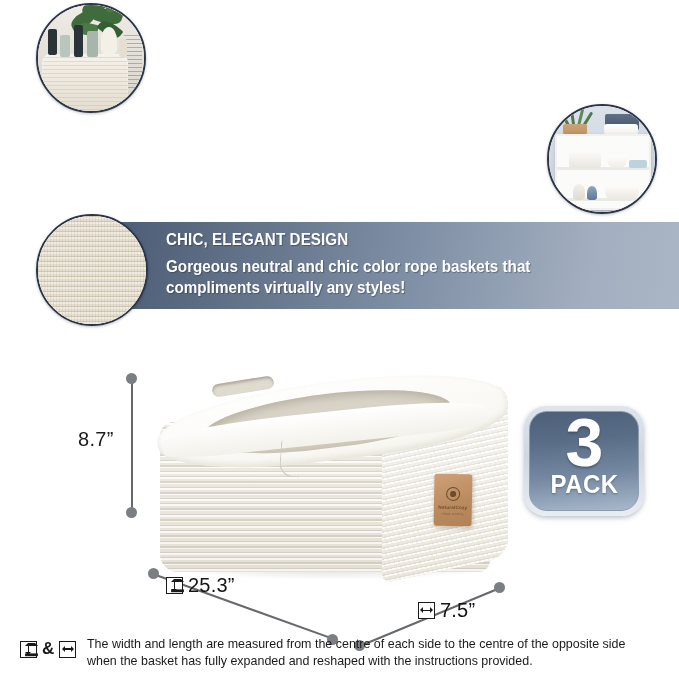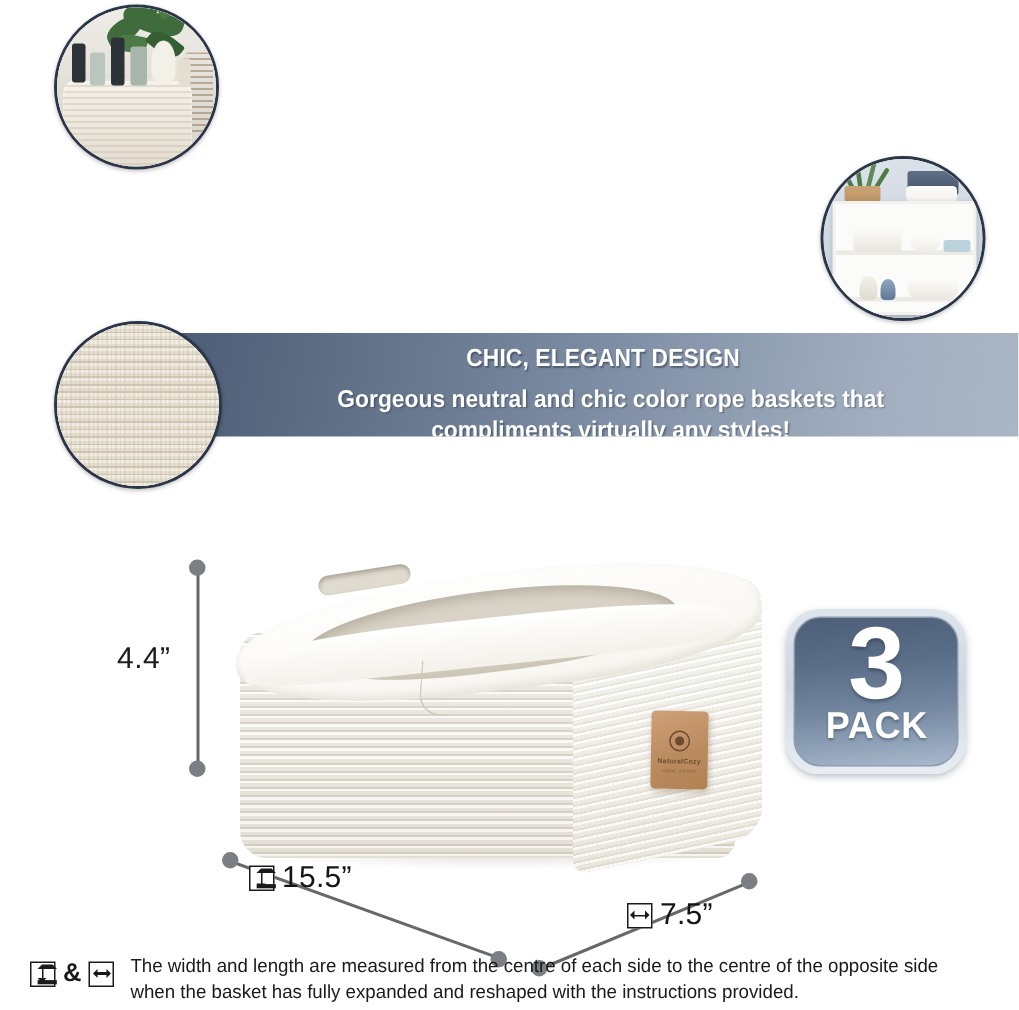--- a/index.html
+++ b/index.html
@@ -48,24 +48,23 @@
   #banner-2 {
     left:0px; top:120px; width:600px; height:84px;
     background:linear-gradient(100deg,#9aa6b8 0%,#8e9bae 25%,#6e7e98 62%,#51617c 88%,#4b5b76 100%);
     padding:7px 60px 0 0;
     text-align:right;
   }
   #banner-2 .btitle { transform-origin:right center; }
   #banner-2 .bbody { margin-top:6px; transform-origin:right center; text-align:right; }
 
   #banner-3 {
-    left:108px; top:222px; width:571px; height:69px;
+    left:108px; top:222px; width:571px; height:87px;
     background:linear-gradient(100deg,#4c5c78 0%,#58687f 14%,#7e8ea4 52%,#a3afc0 84%,#aab5c5 100%);
     padding:9px 0 0 58px;
-    text-align:center;
   }
   #banner-3 .btitle { transform-origin:left center; }
   #banner-3 .bbody { margin-top:8px; transform-origin:left center; }
 
   
   .photo-circle {
     position:absolute;
     border-radius:50%;
     border:2.4px solid #2b3648;
     overflow:hidden;
@@ -413,30 +412,30 @@
 
   <div id="hang-tag">
     <div class="logo-ring"></div>
     <div class="tag-brand">NaturalCozy</div>
     <div class="tag-sub">HOME GOODS</div>
   </div>
 
   <div class="dim-line" id="dim-height-line"></div>
   <div class="dim-dot" id="dim-height-dot-top"></div>
   <div class="dim-dot" id="dim-height-dot-bottom"></div>
-  <div id="dim-height-label">4.4”</div>
+  <div id="dim-height-label">8.7”</div>
 
   <div class="dim-line" id="dim-length-line"></div>
   <div class="dim-dot" id="dim-length-dot-start"></div>
   <div class="dim-dot" id="dim-length-dot-end"></div>
   <div class="dim-label" id="dim-length-label">
     <span class="icon-box vert">
         <i class="tip-b"></i>
       </span>
-    <span>15.5”</span>
+    <span>25.3”</span>
   </div>
 
   <div class="dim-line" id="dim-width-line"></div>
   <div class="dim-dot" id="dim-width-dot-start"></div>
   <div class="dim-dot" id="dim-width-dot-end"></div>
   <div class="dim-label" id="dim-width-label">
     <span class="icon-box horz">
         <i class="tip-l"></i>
         <i class="tip-r"></i>
       </span>

